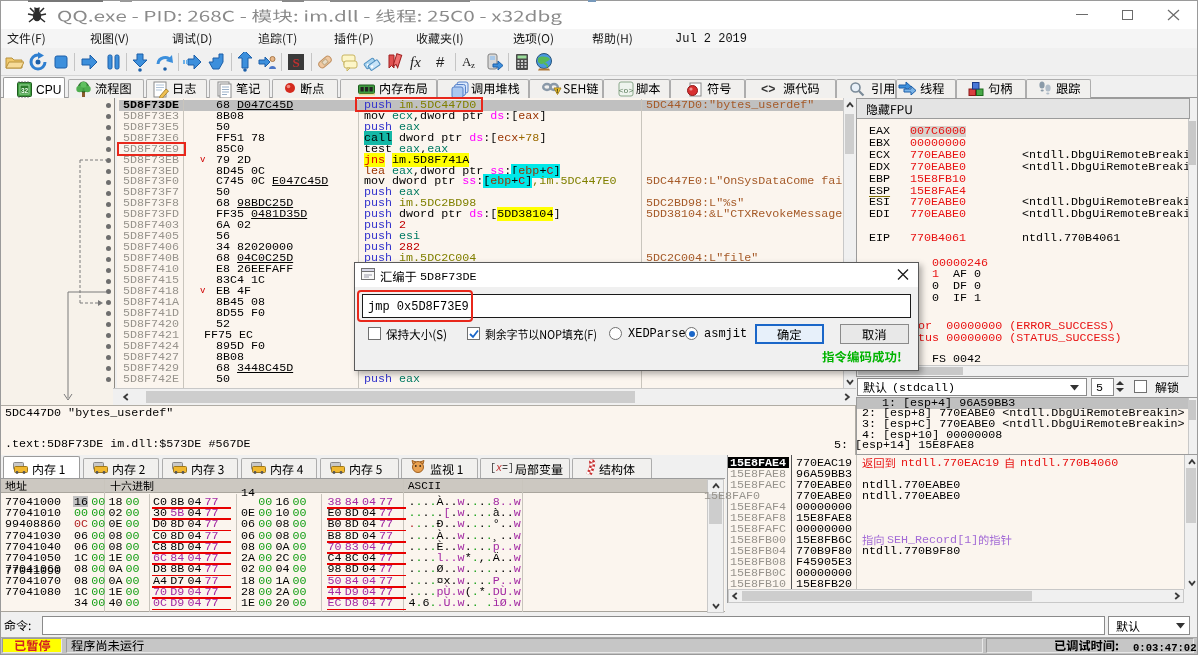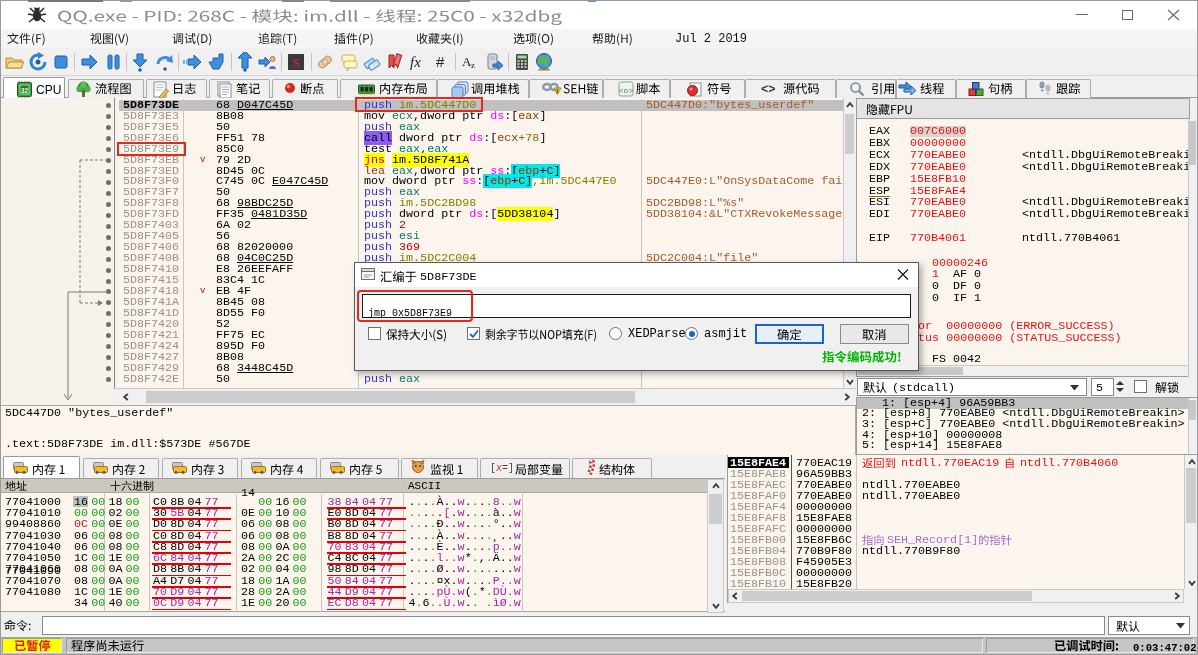--- a/index.html
+++ b/index.html
@@ -367,21 +367,21 @@
 <div class="mono abs" style="left:364px;top:99.8px"><span style="color:#3333cc">push </span><span style="color:#808000">im.5DC447D0</span></div>
 <div class="mono abs" style="left:646px;top:99.8px;color:#a55a28">5DC447D0:"bytes_userdef"</div>
 <div class="mono abs" style="left:123px;top:110.8px;color:#97938c">5D8F73E3</div>
 <div class="mono abs" style="left:216px;top:110.8px;color:#000">8B08</div>
 <div class="mono abs" style="left:364px;top:110.8px"><span style="color:#000">mov </span><span style="color:#007a62">ecx</span><span style="color:#000">,dword ptr </span><span style="color:#ff00ff">ds</span><span style="color:#000">:[</span><span style="color:#993300">eax</span><span style="color:#000">]</span></div>
 <div class="mono abs" style="left:123px;top:121.7px;color:#97938c">5D8F73E5</div>
 <div class="mono abs" style="left:216px;top:121.7px;color:#000">50</div>
 <div class="mono abs" style="left:364px;top:121.7px"><span style="color:#3333cc">push </span><span style="color:#007a62">eax</span></div>
 <div class="mono abs" style="left:123px;top:132.6px;color:#97938c">5D8F73E6</div>
 <div class="mono abs" style="left:216px;top:132.6px;color:#000">FF51 78</div>
-<div class="mono abs" style="left:364px;top:132.6px"><span style="color:#000;background:#8b5cf6">call</span><span style="color:#000"> dword ptr </span><span style="color:#ff00ff">ds</span><span style="color:#000">:[</span><span style="color:#993300">ecx</span><span style="color:#9b6a00">+78</span><span style="color:#000">]</span></div>
+<div class="mono abs" style="left:364px;top:132.6px"><span style="color:#000;background:#14b8a6">call</span><span style="color:#000"> dword ptr </span><span style="color:#ff00ff">ds</span><span style="color:#000">:[</span><span style="color:#993300">ecx</span><span style="color:#9b6a00">+78</span><span style="color:#000">]</span></div>
 <div class="mono abs" style="left:123px;top:143.6px;color:#97938c">5D8F73E9</div>
 <div class="mono abs" style="left:216px;top:143.6px;color:#000">85C0</div>
 <div class="mono abs" style="left:364px;top:143.6px"><span style="color:#000">test </span><span style="color:#007a62">eax</span><span style="color:#000">,</span><span style="color:#007a62">eax</span></div>
 <div class="mono abs" style="left:123px;top:154.5px;color:#97938c">5D8F73EB</div>
 <div class="mono abs" style="left:216px;top:154.5px;color:#000">79 2D</div>
 <div class="mono abs" style="left:200px;top:154.5px;color:#d00000;font-size:9px">v</div>
 <div class="mono abs" style="left:364px;top:154.5px"><span style="color:#e00000;background:#ffff00">jns</span><span style="color:#000"> </span><span style="color:#000;background:#ffff00">im.5D8F741A</span></div>
 <div class="mono abs" style="left:123px;top:165.5px;color:#97938c">5D8F73ED</div>
 <div class="mono abs" style="left:216px;top:165.5px;color:#000">8D45 0C</div>
 <div class="mono abs" style="left:364px;top:165.5px"><span style="color:#993300">lea </span><span style="color:#007a62">eax</span><span style="color:#000">,dword ptr </span><span style="color:#ff00ff">ss</span><span style="color:#000">:</span><span style="color:#000;background:#00e8e8">[</span><span style="color:#993300;background:#00e8e8">ebp</span><span style="color:#000;background:#00e8e8">+</span><span style="color:#c00000;background:#00e8e8">C</span><span style="color:#000;background:#00e8e8">]</span></div>
@@ -400,41 +400,41 @@
 <div class="mono abs" style="left:216px;top:209.3px;color:#000">FF35 <u>0481D35D</u></div>
 <div class="mono abs" style="left:364px;top:209.3px"><span style="color:#3333cc">push </span><span style="color:#000">dword ptr </span><span style="color:#ff00ff">ds</span><span style="color:#000">:[</span><span style="color:#000;background:#ffff00">5DD38104</span><span style="color:#000">]</span></div>
 <div class="mono abs" style="left:646px;top:209.3px;color:#a55a28">5DD38104:&amp;L"CTXRevokeMessage</div>
 <div class="mono abs" style="left:123px;top:220.2px;color:#97938c">5D8F7403</div>
 <div class="mono abs" style="left:216px;top:220.2px;color:#000">6A 02</div>
 <div class="mono abs" style="left:364px;top:220.2px"><span style="color:#3333cc">push </span><span style="color:#c00000">2</span></div>
 <div class="mono abs" style="left:123px;top:231.2px;color:#97938c">5D8F7405</div>
 <div class="mono abs" style="left:216px;top:231.2px;color:#000">56</div>
 <div class="mono abs" style="left:364px;top:231.2px"><span style="color:#3333cc">push </span><span style="color:#007a62">esi</span></div>
 <div class="mono abs" style="left:123px;top:242.1px;color:#97938c">5D8F7406</div>
-<div class="mono abs" style="left:216px;top:242.1px;color:#000">68 82020000</div>
-<div class="mono abs" style="left:364px;top:242.1px"><span style="color:#3333cc">push </span><span style="color:#c00000">369</span></div>
+<div class="mono abs" style="left:216px;top:242.1px;color:#000">34 82020000</div>
+<div class="mono abs" style="left:364px;top:242.1px"><span style="color:#3333cc">push </span><span style="color:#c00000">282</span></div>
 <div class="mono abs" style="left:123px;top:253.1px;color:#97938c">5D8F740B</div>
 <div class="mono abs" style="left:216px;top:253.1px;color:#000">68 <u>04C0C25D</u></div>
 <div class="mono abs" style="left:364px;top:253.1px"><span style="color:#3333cc">push </span><span style="color:#808000">im.5DC2C004</span></div>
 <div class="mono abs" style="left:646px;top:253.1px;color:#a55a28">5DC2C004:L"file"</div>
 <div class="mono abs" style="left:123px;top:264.1px;color:#97938c">5D8F7410</div>
 <div class="mono abs" style="left:216px;top:264.1px;color:#000">E8 26EEFAFF</div>
 <div class="mono abs" style="left:123px;top:275.0px;color:#97938c">5D8F7415</div>
 <div class="mono abs" style="left:216px;top:275.0px;color:#000">83C4 1C</div>
 <div class="mono abs" style="left:123px;top:285.9px;color:#97938c">5D8F7418</div>
 <div class="mono abs" style="left:216px;top:285.9px;color:#000">EB 4F</div>
 <div class="mono abs" style="left:200px;top:285.9px;color:#d00000;font-size:9px">v</div>
 <div class="mono abs" style="left:123px;top:296.9px;color:#97938c">5D8F741A</div>
 <div class="mono abs" style="left:216px;top:296.9px;color:#000">8B45 08</div>
 <div class="mono abs" style="left:123px;top:307.8px;color:#97938c">5D8F741D</div>
 <div class="mono abs" style="left:216px;top:307.8px;color:#000">8D55 F0</div>
 <div class="mono abs" style="left:123px;top:318.8px;color:#97938c">5D8F7420</div>
 <div class="mono abs" style="left:216px;top:318.8px;color:#000">52</div>
 <div class="mono abs" style="left:123px;top:329.7px;color:#97938c">5D8F7421</div>
-<div class="mono abs" style="left:216px;top:329.7px;color:#000">FF75 EC</div>
+<div class="mono abs" style="left:204px;top:329.7px;color:#000">FF75 EC</div>
 <div class="mono abs" style="left:123px;top:340.7px;color:#97938c">5D8F7424</div>
 <div class="mono abs" style="left:216px;top:340.7px;color:#000">895D F0</div>
 <div class="mono abs" style="left:123px;top:351.6px;color:#97938c">5D8F7427</div>
 <div class="mono abs" style="left:216px;top:351.6px;color:#000">8B08</div>
 <div class="mono abs" style="left:123px;top:362.6px;color:#97938c">5D8F7429</div>
 <div class="mono abs" style="left:216px;top:362.6px;color:#000">68 <u>3448C45D</u></div>
 <div class="mono abs" style="left:123px;top:373.6px;color:#97938c">5D8F742E</div>
 <div class="mono abs" style="left:216px;top:373.6px;color:#000">50</div>
 <div class="mono abs" style="left:364px;top:373.6px"><span style="color:#3333cc">push </span><span style="color:#007a62">eax</span></div>
 <div class="abs" style="left:117px;top:142px;width:69px;height:14px;border:2.4px solid #e8271b;z-index:40"></div>
@@ -519,21 +519,21 @@
 <div class="abs" style="left:1134px;top:380px;width:13px;height:13px;background:#fff;border:1px solid #707070"></div>
 <svg style="position:absolute;left:1155px;top:380.0px;overflow:visible" width="26" height="16">
     <path transform="translate(0,12.0) scale(1.0000,1)" d="M3.1 -6.3V-4.9H2.1V-6.3ZM3.8 -6.3H4.9V-4.9H3.8ZM1.9 -7.0C2.1 -7.4 2.4 -7.8 2.5 -8.3H4.1C3.9 -7.9 3.8 -7.4 3.6 -7.0ZM2.3 -10.1C1.9 -8.6 1.2 -7.2 0.4 -6.3C0.6 -6.1 0.9 -5.9 1.1 -5.7L1.3 -6.1V-3.8C1.3 -2.5 1.2 -0.7 0.4 0.6C0.6 0.7 0.9 0.9 1.1 1.0C1.6 0.2 1.8 -0.9 2.0 -1.9H3.1V0.3H3.8V-1.9H4.9V-0.1C4.9 0.0 4.8 0.1 4.7 0.1C4.6 0.1 4.3 0.1 3.9 0.1C4.0 0.3 4.1 0.6 4.1 0.9C4.7 0.9 5.1 0.8 5.3 0.7C5.6 0.6 5.6 0.3 5.6 -0.1V-7.0H4.4C4.7 -7.5 4.9 -8.2 5.1 -8.7L4.6 -9.0L4.5 -9.0H2.8C2.9 -9.3 3.0 -9.6 3.1 -9.9ZM3.1 -4.2V-2.6H2.0C2.1 -3.0 2.1 -3.5 2.1 -3.8V-4.2ZM3.8 -4.2H4.9V-2.6H3.8ZM7.0 -5.5C6.8 -4.5 6.4 -3.5 5.9 -2.8C6.1 -2.7 6.5 -2.6 6.6 -2.4C6.8 -2.8 7.1 -3.2 7.2 -3.6H8.6V-2.2H6.1V-1.4H8.6V0.9H9.4V-1.4H11.5V-2.2H9.4V-3.6H11.2V-4.4H9.4V-5.5H8.6V-4.4H7.5C7.6 -4.7 7.7 -5.1 7.8 -5.4ZM6.1 -9.5V-8.7H7.8C7.6 -7.6 7.1 -6.6 5.9 -6.1C6.0 -5.9 6.3 -5.6 6.4 -5.4C7.8 -6.1 8.4 -7.3 8.6 -8.7H10.3C10.3 -7.3 10.2 -6.7 10.0 -6.6C10.0 -6.5 9.9 -6.5 9.7 -6.5C9.5 -6.5 9.1 -6.5 8.6 -6.5C8.7 -6.3 8.8 -6.0 8.8 -5.8C9.3 -5.7 9.8 -5.7 10.1 -5.8C10.4 -5.8 10.6 -5.9 10.7 -6.1C11.0 -6.4 11.1 -7.1 11.2 -9.1C11.2 -9.3 11.2 -9.5 11.2 -9.5Z M19.7 -5.4V-3.3C19.7 -2.1 19.4 -0.6 16.4 0.3C16.6 0.5 16.9 0.8 17.0 1.0C20.1 -0.1 20.5 -1.8 20.5 -3.3V-5.4ZM20.1 -0.7C21.1 -0.2 22.4 0.5 23.0 0.9L23.6 0.3C22.9 -0.2 21.6 -0.8 20.6 -1.3ZM17.3 -9.3C17.8 -8.7 18.2 -7.8 18.4 -7.2L19.2 -7.6C18.9 -8.2 18.5 -9.0 18.0 -9.7ZM22.3 -9.6C22.0 -9.0 21.5 -8.0 21.1 -7.5L21.8 -7.2C22.2 -7.8 22.7 -8.6 23.1 -9.3ZM14.1 -10.0C13.8 -8.9 13.1 -7.8 12.4 -7.1C12.5 -6.9 12.8 -6.5 12.9 -6.3C13.3 -6.8 13.7 -7.3 14.0 -7.9H17.0V-8.7H14.5C14.7 -9.1 14.8 -9.4 14.9 -9.8ZM12.8 -4.1V-3.3H14.4V-1.0C14.4 -0.4 13.9 0.1 13.7 0.3C13.8 0.4 14.1 0.7 14.2 0.9C14.4 0.7 14.8 0.5 16.9 -0.7C16.9 -0.9 16.8 -1.2 16.7 -1.5L15.3 -0.7V-3.3H16.9V-4.1H15.3V-5.7H16.7V-6.6H13.3V-5.7H14.4V-4.1ZM19.7 -10.2V-6.9H17.5V-1.2H18.4V-6.0H21.9V-1.3H22.8V-6.9H20.6V-10.2Z" fill="#000"></path>
   </svg>
 <div class="abs" style="left:856px;top:397px;width:342px;height:58px;background:#fbf5ee;border:1px solid #9b9b9b"></div>
 <div class="abs" style="left:857px;top:398px;width:340px;height:10.8px;background:#c0c0c0"></div>
 <div class="mono abs" style="left:882px;top:397.6px;color:#000">1: [esp+4] 96A59BB3</div>
 <div class="mono abs" style="left:862px;top:408.3px;color:#000">2: [esp+8] 770EABE0 &lt;ntdll.DbgUiRemoteBreakin&gt;</div>
 <div class="mono abs" style="left:862px;top:419.0px;color:#000">3: [esp+C] 770EABE0 &lt;ntdll.DbgUiRemoteBreakin&gt;</div>
 <div class="mono abs" style="left:862px;top:429.7px;color:#000">4: [esp+10] 00000008</div>
-<div class="mono abs" style="left:862px;top:440.4px;color:#000">5: [esp+14] 15E8FAE8</div>
+<div class="mono abs" style="left:834px;top:440.4px;color:#000">5: [esp+14] 15E8FAE8</div>
 <div class="abs" style="left:1px;top:455px;width:1197px;height:159px;background:#f0f0f0"></div>
 <div class="abs" style="left:3px;top:456px;width:77px;height:22px;background:#fff;border:1px solid #9b9b9b;border-bottom:none;border-radius:2px 2px 0 0"></div>
 <svg class="abs" style="left:13px;top:462px" width="15" height="12">
     <rect x="0.5" y="0.5" width="10" height="7" rx="1" fill="#c8c8c8" stroke="#888"></rect>
     <rect x="1.5" y="4.5" width="13" height="6" rx="1" fill="#f0b830" stroke="#a07818"></rect>
     <circle cx="4" cy="10.5" r="1.4" fill="#555"></circle>
     <circle cx="11" cy="10.5" r="1.4" fill="#555"></circle>
   </svg>
 <svg style="position:absolute;left:32px;top:461.5px;overflow:visible" width="35" height="16">
     <path transform="translate(0,12.0) scale(1.0000,1)" d="M1.2 -8.0V1.0H2.1V-7.1H5.5C5.5 -5.6 5.0 -3.6 2.4 -2.1C2.6 -2.0 2.9 -1.7 3.0 -1.5C4.7 -2.4 5.5 -3.6 6.0 -4.7C7.1 -3.7 8.3 -2.4 8.9 -1.6L9.6 -2.2C8.9 -3.1 7.4 -4.5 6.3 -5.6C6.4 -6.1 6.4 -6.6 6.5 -7.1H9.9V-0.2C9.9 -0.0 9.9 0.0 9.6 0.1C9.4 0.1 8.6 0.1 7.7 0.0C7.9 0.3 8.0 0.7 8.1 0.9C9.1 0.9 9.9 0.9 10.3 0.8C10.7 0.6 10.8 0.4 10.8 -0.2V-8.0H6.5V-10.1H5.6V-8.0Z M19.4 -4.2V-3.2H16.0V-2.4H19.4V-0.1C19.4 0.0 19.3 0.1 19.1 0.1C18.9 0.1 18.2 0.1 17.4 0.1C17.5 0.3 17.6 0.7 17.7 0.9C18.7 0.9 19.4 0.9 19.8 0.8C20.2 0.7 20.3 0.4 20.3 -0.1V-2.4H23.5V-3.2H20.3V-3.9C21.1 -4.4 22.1 -5.2 22.7 -5.9L22.2 -6.3L22.0 -6.3H17.0V-5.5H21.1C20.6 -5.0 20.0 -4.5 19.4 -4.2ZM16.6 -10.1C16.5 -9.6 16.3 -9.0 16.1 -8.5H12.8V-7.6H15.7C15.0 -6.0 13.8 -4.4 12.4 -3.4C12.5 -3.2 12.7 -2.8 12.8 -2.6C13.3 -3.0 13.8 -3.4 14.3 -3.8V0.9H15.2V-4.9C15.8 -5.8 16.3 -6.7 16.7 -7.6H23.3V-8.5H17.1C17.3 -9.0 17.4 -9.4 17.5 -9.9Z M27.7 0.0H32.6V-0.9H30.8V-8.8H30.0C29.5 -8.5 28.9 -8.3 28.1 -8.2V-7.5H29.7V-0.9H27.7Z" fill="#000"></path>
@@ -835,21 +835,21 @@
 <div class="mono abs" style="left:901px;top:457.7px;color:#e81313">ntdll.770EAC19</div>
 <svg style="position:absolute;left:1004px;top:455.6px;overflow:visible" width="13" height="15">
     <path transform="translate(0,11.3) scale(1.0000,1)" d="M2.7 -4.6H8.7V-3.0H2.7ZM2.7 -5.4V-7.1H8.7V-5.4ZM2.7 -2.2H8.7V-0.5H2.7ZM5.1 -9.5C5.1 -9.1 4.9 -8.4 4.7 -7.9H1.8V0.9H2.7V0.3H8.7V0.9H9.6V-7.9H5.6C5.8 -8.4 5.9 -8.9 6.1 -9.4Z" fill="#e81313"></path>
   </svg>
 <div class="mono abs" style="left:1020px;top:457.7px;color:#e81313">ntdll.770B4060</div>
 <div class="mono abs" style="left:730px;top:468.8px;color:#97938c">15E8FAE8</div>
 <div class="mono abs" style="left:796px;top:468.8px;color:#000">96A59BB3</div>
 <div class="mono abs" style="left:730px;top:479.8px;color:#97938c">15E8FAEC</div>
 <div class="mono abs" style="left:796px;top:479.8px;color:#000">770EABE0</div>
 <div class="mono abs" style="left:862px;top:479.8px;color:#000">ntdll.770EABE0</div>
-<div class="mono abs" style="left:730px;top:490.9px;color:#97938c">15E8FAF0</div>
+<div class="mono abs" style="left:704px;top:490.9px;color:#97938c">15E8FAF0</div>
 <div class="mono abs" style="left:796px;top:490.9px;color:#000">770EABE0</div>
 <div class="mono abs" style="left:862px;top:490.9px;color:#000">ntdll.770EABE0</div>
 <div class="mono abs" style="left:730px;top:501.9px;color:#97938c">15E8FAF4</div>
 <div class="mono abs" style="left:796px;top:501.9px;color:#000">00000000</div>
 <div class="mono abs" style="left:730px;top:513.0px;color:#97938c">15E8FAF8</div>
 <div class="mono abs" style="left:796px;top:513.0px;color:#000">15E8FAE8</div>
 <div class="mono abs" style="left:730px;top:524.0px;color:#97938c">15E8FAFC</div>
 <div class="mono abs" style="left:796px;top:524.0px;color:#000">00000000</div>
 <div class="mono abs" style="left:730px;top:535.0px;color:#97938c">15E8FB00</div>
 <div class="mono abs" style="left:796px;top:535.0px;color:#000">15E8FB6C</div>
@@ -921,21 +921,21 @@
     <path d="M3 7 H11 M3 9 H8" stroke="#9a9aa8" stroke-width="1"></path>
   </svg>
 <svg style="position:absolute;left:380px;top:268.7px;overflow:visible;z-index:52" width="38" height="17">
     <path transform="translate(0,12.3) scale(1.0000,1)" d="M1.1 -9.4C1.9 -9.0 2.8 -8.3 3.2 -7.9L3.8 -8.6C3.3 -9.0 2.4 -9.6 1.7 -10.1ZM0.5 -6.0C1.3 -5.6 2.2 -5.0 2.7 -4.6L3.2 -5.4C2.8 -5.8 1.8 -6.3 1.1 -6.7ZM0.8 0.1 1.6 0.7C2.3 -0.4 3.0 -1.8 3.7 -3.1L3.0 -3.7C2.3 -2.3 1.4 -0.8 0.8 0.1ZM11.5 -9.6H4.2V0.4H11.7V-0.6H5.2V-8.7H11.5Z M12.8 -0.7 13.0 0.2C14.0 -0.2 15.3 -0.8 16.6 -1.3L16.4 -2.0C15.0 -1.5 13.7 -1.0 12.8 -0.7ZM13.1 -5.2C13.2 -5.3 13.5 -5.4 14.8 -5.5C14.4 -4.7 13.9 -4.1 13.7 -3.9C13.4 -3.4 13.1 -3.1 12.9 -3.1C13.0 -2.8 13.1 -2.4 13.1 -2.2C13.4 -2.4 13.8 -2.5 16.5 -3.1C16.4 -3.3 16.4 -3.7 16.4 -3.9L14.4 -3.5C15.2 -4.6 16.1 -6.0 16.8 -7.3L16.0 -7.8C15.8 -7.3 15.6 -6.8 15.3 -6.4L13.9 -6.2C14.6 -7.3 15.3 -8.7 15.8 -10.0L14.9 -10.3C14.5 -8.8 13.7 -7.2 13.4 -6.8C13.2 -6.4 13.0 -6.1 12.8 -6.0C12.9 -5.8 13.0 -5.4 13.1 -5.2ZM20.0 -4.3V-2.5H19.0V-4.3ZM20.6 -4.3H21.5V-2.5H20.6ZM18.2 -5.1V0.9H19.0V-1.8H20.0V0.6H20.6V-1.8H21.5V0.6H22.1V-1.8H23.0V0.1C23.0 0.2 23.0 0.2 22.9 0.2C22.8 0.2 22.6 0.2 22.3 0.2C22.4 0.4 22.5 0.7 22.5 0.9C23.0 0.9 23.2 0.9 23.5 0.8C23.7 0.6 23.7 0.4 23.7 0.1V-5.1L23.0 -5.1ZM22.1 -4.3H23.0V-2.5H22.1ZM19.7 -10.2C19.9 -9.8 20.1 -9.4 20.3 -9.0H17.4V-6.3C17.4 -4.4 17.3 -1.7 16.2 0.3C16.3 0.3 16.7 0.6 16.9 0.8C18.0 -1.2 18.2 -4.1 18.2 -6.1H23.6V-9.0H21.3C21.1 -9.4 20.9 -10.0 20.6 -10.4ZM18.2 -8.2H22.8V-6.9H18.2Z M26.1 -9.5V-8.5H30.4V-5.4H25.3V-4.5H30.4V-0.4C30.4 -0.1 30.3 -0.0 30.0 -0.0C29.7 -0.0 28.8 -0.0 27.8 -0.0C27.9 0.2 28.1 0.7 28.2 0.9C29.4 0.9 30.2 0.9 30.7 0.8C31.2 0.6 31.4 0.3 31.4 -0.4V-4.5H36.2V-5.4H31.4V-8.5H35.4V-9.5Z" fill="#000"></path>
   </svg>
 <div class="m2 abs" style="left:420px;top:270px;font-size:11.8px;color:#000;z-index:52">5D8F73DE</div>
 <svg class="abs" style="left:897px;top:269px;z-index:52" width="12" height="11">
     <path d="M1 0.5 L11 10.5 M11 0.5 L1 10.5" stroke="#1a1a1a" stroke-width="1.3"></path>
   </svg>
 <div class="abs" style="left:362px;top:294px;width:549px;height:24px;background:#fff;border:1px solid #1a1a1a;z-index:51"></div>
-<div class="m2 abs" style="left:368px;top:308px;font-size:10px;color:#000;z-index:52">jmp 0x5D8F73E9</div>
+<div class="m2 abs" style="left:368px;top:300px;font-size:12px;color:#000;z-index:52">jmp 0x5D8F73E9</div>
 <div class="abs" style="left:368px;top:327px;width:13px;height:13px;background:#fff;border:1px solid #707070;z-index:52"></div>
 <svg style="position:absolute;left:386px;top:326.5px;overflow:visible;z-index:52" width="63" height="16">
     <path transform="translate(0,12.0) scale(0.9642,1)" d="M5.4 -8.7H9.9V-6.5H5.4ZM4.6 -9.5V-5.7H7.2V-4.2H3.7V-3.4H6.6C5.8 -2.1 4.6 -0.9 3.3 -0.3C3.5 -0.1 3.8 0.2 3.9 0.4C5.1 -0.3 6.3 -1.5 7.2 -2.8V1.0H8.1V-2.8C8.9 -1.5 10.0 -0.2 11.1 0.5C11.3 0.2 11.6 -0.1 11.8 -0.3C10.6 -0.9 9.4 -2.1 8.6 -3.4H11.4V-4.2H8.1V-5.7H10.8V-9.5ZM3.3 -10.0C2.6 -8.2 1.5 -6.4 0.3 -5.3C0.4 -5.1 0.7 -4.6 0.8 -4.4C1.2 -4.8 1.7 -5.4 2.1 -6.0V0.9H2.9V-7.3C3.4 -8.1 3.8 -8.9 4.2 -9.8Z M17.4 -2.4C17.9 -1.8 18.5 -0.9 18.7 -0.3L19.4 -0.8C19.2 -1.4 18.6 -2.2 18.1 -2.8ZM19.5 -10.0V-8.5H17.0V-7.7H19.5V-6.2H16.3V-5.4H21.1V-4.0H16.5V-3.2H21.1V-0.1C21.1 0.0 21.0 0.1 20.9 0.1C20.7 0.1 20.1 0.1 19.4 0.1C19.5 0.3 19.6 0.7 19.7 0.9C20.5 0.9 21.1 0.9 21.5 0.8C21.9 0.7 22.0 0.4 22.0 -0.1V-3.2H23.4V-4.0H22.0V-5.4H23.5V-6.2H20.4V-7.7H22.9V-8.5H20.4V-10.0ZM14.1 -10.1V-7.7H12.5V-6.8H14.1V-4.2C13.4 -4.0 12.8 -3.8 12.3 -3.7L12.6 -2.8L14.1 -3.3V-0.1C14.1 0.0 14.0 0.1 13.8 0.1C13.7 0.1 13.2 0.1 12.7 0.1C12.8 0.3 12.9 0.7 13.0 0.9C13.7 0.9 14.2 0.9 14.5 0.8C14.8 0.6 14.9 0.4 14.9 -0.1V-3.6L16.2 -4.0L16.1 -4.8L14.9 -4.5V-6.8H16.2V-7.7H14.9V-10.1Z M29.5 -10.1C29.5 -9.1 29.5 -7.9 29.4 -6.6H24.7V-5.7H29.2C28.7 -3.4 27.5 -1.1 24.5 0.2C24.8 0.4 25.1 0.7 25.2 0.9C28.1 -0.4 29.4 -2.7 30.0 -5.0C30.9 -2.3 32.5 -0.2 34.8 0.9C35.0 0.7 35.3 0.3 35.5 0.1C33.2 -0.9 31.6 -3.1 30.8 -5.7H35.3V-6.6H30.3C30.5 -7.9 30.5 -9.1 30.5 -10.1Z M41.6 -9.9V-0.3C41.6 -0.0 41.5 0.0 41.2 0.0C41.0 0.0 40.1 0.1 39.2 0.0C39.4 0.3 39.6 0.7 39.6 1.0C40.7 1.0 41.5 0.9 41.9 0.8C42.4 0.6 42.5 0.4 42.5 -0.3V-9.9ZM44.5 -6.9C45.5 -5.1 46.5 -2.9 46.7 -1.5L47.7 -1.8C47.4 -3.3 46.4 -5.5 45.3 -7.2ZM38.4 -7.1C38.1 -5.5 37.5 -3.4 36.4 -2.1C36.6 -2.0 37.0 -1.8 37.2 -1.7C38.3 -3.0 39.0 -5.2 39.4 -6.9Z M50.9 2.4 51.5 2.1C50.5 0.3 50.0 -1.7 50.0 -3.7C50.0 -5.8 50.5 -7.8 51.5 -9.5L50.9 -9.8C49.8 -8.0 49.1 -6.1 49.1 -3.7C49.1 -1.4 49.8 0.6 50.9 2.4Z M55.7 0.2C57.5 0.2 58.7 -0.9 58.7 -2.3C58.7 -3.6 57.9 -4.2 56.9 -4.7L55.6 -5.2C54.9 -5.5 54.2 -5.8 54.2 -6.7C54.2 -7.5 54.8 -8.0 55.8 -8.0C56.6 -8.0 57.3 -7.7 57.8 -7.2L58.4 -7.9C57.8 -8.5 56.9 -9.0 55.8 -9.0C54.2 -9.0 53.0 -8.0 53.0 -6.6C53.0 -5.3 54.0 -4.7 54.8 -4.4L56.1 -3.8C56.9 -3.4 57.6 -3.2 57.6 -2.2C57.6 -1.4 56.9 -0.8 55.7 -0.8C54.8 -0.8 53.9 -1.2 53.3 -1.9L52.6 -1.1C53.4 -0.3 54.5 0.2 55.7 0.2Z M60.4 2.4C61.5 0.6 62.2 -1.4 62.2 -3.7C62.2 -6.1 61.5 -8.0 60.4 -9.8L59.7 -9.5C60.7 -7.8 61.3 -5.8 61.3 -3.7C61.3 -1.7 60.7 0.3 59.7 2.1Z" fill="#000"></path>
   </svg>
 <div class="abs" style="left:467px;top:327px;width:13px;height:13px;background:#fff;border:1px solid #707070;z-index:52"></div>
 <svg class="abs" style="left:469px;top:329px;z-index:53" width="10" height="10">
     <path d="M1 5 L4 8 L9 1.5" stroke="#1a66c8" stroke-width="1.8" fill="none"></path>
   </svg>
 <svg style="position:absolute;left:485px;top:326.5px;overflow:visible;z-index:52" width="114" height="16">
     <path transform="translate(0,12.0) scale(0.9039,1)" d="M8.3 -8.6V-2.0H9.1V-8.6ZM10.2 -10.0V-0.2C10.2 0.0 10.1 0.1 9.9 0.1C9.7 0.1 9.1 0.1 8.4 0.1C8.5 0.3 8.6 0.7 8.7 0.9C9.6 0.9 10.2 0.9 10.5 0.8C10.9 0.6 11.0 0.4 11.0 -0.2V-10.0ZM0.7 -3.8 0.9 -3.2 2.3 -3.6V-2.8H3.0V-6.6H2.3V-5.8H0.9V-5.1H2.3V-4.2C1.7 -4.0 1.1 -3.9 0.7 -3.8ZM6.5 -10.0C5.3 -9.6 2.9 -9.4 1.0 -9.3C1.1 -9.1 1.2 -8.7 1.2 -8.6C2.0 -8.6 2.9 -8.7 3.8 -8.7V-7.7H0.7V-7.0H3.8V-3.3C3.0 -2.1 1.6 -0.8 0.5 -0.1C0.7 0.0 1.0 0.3 1.1 0.6C2.0 -0.0 3.0 -1.0 3.8 -2.1V0.9H4.6V-2.2C5.4 -1.6 6.6 -0.7 7.0 -0.3L7.5 -1.0C7.1 -1.3 5.4 -2.5 4.6 -3.0V-7.0H7.7V-7.7H4.6V-8.8C5.6 -9.0 6.5 -9.1 7.2 -9.4ZM5.3 -6.6V-3.8C5.3 -3.1 5.4 -2.9 6.1 -2.9C6.2 -2.9 6.8 -2.9 7.0 -2.9C7.5 -2.9 7.7 -3.1 7.7 -4.1C7.5 -4.1 7.3 -4.2 7.1 -4.3C7.1 -3.6 7.1 -3.5 6.9 -3.5C6.7 -3.5 6.3 -3.5 6.2 -3.5C6.0 -3.5 6.0 -3.5 6.0 -3.8V-4.7C6.5 -4.9 7.1 -5.2 7.5 -5.5L7.0 -6.0C6.8 -5.8 6.4 -5.6 6.0 -5.4V-6.6Z M19.8 -2.0C20.7 -1.3 21.8 -0.2 22.3 0.5L23.1 -0.0C22.6 -0.7 21.4 -1.8 20.5 -2.5ZM15.3 -2.5C14.6 -1.6 13.6 -0.7 12.7 -0.1C12.9 0.0 13.2 0.4 13.4 0.5C14.3 -0.1 15.4 -1.2 16.1 -2.1ZM18.0 -10.2C16.7 -8.5 14.4 -6.9 12.3 -6.0C12.5 -5.8 12.8 -5.5 12.9 -5.2C13.6 -5.6 14.2 -5.9 14.9 -6.3V-5.6H17.6V-4.1H13.1V-3.2H17.6V-0.1C17.6 0.0 17.5 0.1 17.3 0.1C17.1 0.1 16.4 0.1 15.7 0.1C15.9 0.3 16.0 0.7 16.1 1.0C17.0 1.0 17.6 0.9 18.0 0.8C18.4 0.7 18.5 0.4 18.5 -0.1V-3.2H23.0V-4.1H18.5V-5.6H21.1V-6.4H15.0C16.1 -7.1 17.1 -8.0 18.0 -8.9C19.5 -7.3 21.2 -6.3 23.1 -5.4C23.3 -5.7 23.5 -6.0 23.7 -6.2C21.7 -7.0 20.0 -8.0 18.5 -9.5L18.7 -9.8Z M29.5 -4.4V-3.6H24.8V-2.7H29.5V-0.2C29.5 0.0 29.5 0.1 29.2 0.1C29.0 0.1 28.2 0.1 27.4 0.0C27.6 0.3 27.8 0.7 27.8 0.9C28.8 0.9 29.5 0.9 29.9 0.8C30.3 0.6 30.5 0.4 30.5 -0.1V-2.7H35.2V-3.6H30.5V-4.0C31.5 -4.6 32.6 -5.4 33.3 -6.2L32.7 -6.7L32.5 -6.6H26.8V-5.8H31.6C31.0 -5.2 30.2 -4.7 29.5 -4.4ZM29.1 -9.9C29.3 -9.6 29.5 -9.2 29.7 -8.8H25.0V-6.3H25.8V-8.0H34.1V-6.3H35.0V-8.8H30.8C30.6 -9.2 30.3 -9.8 30.0 -10.2Z M37.2 -5.8V-5.0H40.3V0.9H41.3V-5.0H45.3V-1.8C45.3 -1.7 45.2 -1.6 45.0 -1.6C44.7 -1.6 43.9 -1.6 43.0 -1.6C43.2 -1.3 43.3 -1.0 43.3 -0.7C44.4 -0.7 45.2 -0.7 45.6 -0.8C46.1 -1.0 46.2 -1.3 46.2 -1.8V-5.8ZM43.6 -10.1V-8.7H40.4V-10.1H39.5V-8.7H36.7V-7.9H39.5V-6.5H40.4V-7.9H43.6V-6.5H44.5V-7.9H47.4V-8.7H44.5V-10.1Z M52.5 -8.5C53.2 -7.7 54.0 -6.5 54.3 -5.7L55.1 -6.2C54.7 -6.9 54.0 -8.1 53.3 -9.0ZM57.1 -9.6C56.9 -4.3 56.0 -1.3 52.2 0.3C52.4 0.4 52.7 0.8 52.8 1.0C54.5 0.3 55.6 -0.7 56.4 -2.0C57.3 -1.0 58.3 0.2 58.8 0.9L59.6 0.3C59.0 -0.5 57.8 -1.8 56.8 -2.8C57.6 -4.5 57.9 -6.7 58.1 -9.6ZM49.7 -0.2C50.0 -0.5 50.4 -0.8 53.9 -2.4C53.8 -2.6 53.7 -3.0 53.7 -3.3L50.9 -2.0V-9.2H49.9V-2.1C49.9 -1.5 49.5 -1.1 49.2 -1.0C49.3 -0.8 49.6 -0.5 49.7 -0.2Z M61.2 0.0H62.3V-4.6C62.3 -5.5 62.2 -6.5 62.1 -7.4H62.2L63.1 -5.6L66.3 0.0H67.5V-8.8H66.4V-4.2C66.4 -3.3 66.5 -2.3 66.6 -1.4H66.5L65.6 -3.3L62.3 -8.8H61.2Z M73.1 0.2C75.3 0.2 76.9 -1.6 76.9 -4.4C76.9 -7.2 75.3 -9.0 73.1 -9.0C70.9 -9.0 69.4 -7.2 69.4 -4.4C69.4 -1.6 70.9 0.2 73.1 0.2ZM73.1 -0.8C71.5 -0.8 70.5 -2.2 70.5 -4.4C70.5 -6.6 71.5 -8.0 73.1 -8.0C74.7 -8.0 75.7 -6.6 75.7 -4.4C75.7 -2.2 74.7 -0.8 73.1 -0.8Z M78.8 0.0H79.9V-3.5H81.3C83.3 -3.5 84.6 -4.4 84.6 -6.2C84.6 -8.1 83.3 -8.8 81.3 -8.8H78.8ZM79.9 -4.4V-7.9H81.2C82.7 -7.9 83.5 -7.5 83.5 -6.2C83.5 -5.0 82.8 -4.4 81.2 -4.4Z M93.6 -0.7C94.4 -0.2 95.4 0.5 95.9 1.0L96.5 0.3C96.0 -0.1 94.9 -0.8 94.1 -1.3ZM91.6 -1.3C91.0 -0.7 89.9 -0.1 89.0 0.3C89.2 0.5 89.4 0.8 89.6 1.0C90.5 0.5 91.6 -0.1 92.4 -0.8ZM92.5 -10.1C92.5 -9.7 92.4 -9.4 92.4 -9.0H89.7V-8.2H92.2L92.1 -7.4H90.3V-2.1H89.2V-1.3H96.7V-2.1H95.6V-7.4H92.9L93.1 -8.2H96.4V-9.0H93.2L93.5 -10.0ZM91.1 -2.1V-2.9H94.8V-2.1ZM91.1 -5.5H94.8V-4.8H91.1ZM91.1 -6.0V-6.8H94.8V-6.0ZM91.1 -4.2H94.8V-3.5H91.1ZM85.6 -1.6 85.9 -0.7C86.9 -1.1 88.1 -1.6 89.3 -2.1L89.1 -3.0L87.9 -2.5V-6.3H89.3V-7.2H87.9V-9.9H87.0V-7.2H85.7V-6.3H87.0V-2.1C86.5 -1.9 86.0 -1.8 85.6 -1.6Z M99.0 -3.7C99.3 -3.8 99.6 -3.8 101.3 -3.9C101.1 -1.8 100.5 -0.5 97.8 0.2C98.1 0.4 98.3 0.7 98.4 1.0C101.3 0.1 102.0 -1.5 102.3 -4.0L104.0 -4.1V-0.6C104.0 0.4 104.4 0.7 105.5 0.7C105.7 0.7 107.0 0.7 107.3 0.7C108.3 0.7 108.6 0.2 108.7 -1.7C108.4 -1.8 108.0 -1.9 107.8 -2.1C107.8 -0.5 107.7 -0.2 107.2 -0.2C106.9 -0.2 105.8 -0.2 105.6 -0.2C105.1 -0.2 105.0 -0.3 105.0 -0.6V-4.1L106.7 -4.2C107.0 -3.9 107.2 -3.6 107.4 -3.4L108.2 -3.9C107.5 -4.8 106.2 -6.0 105.1 -6.9L104.4 -6.4C104.9 -6.0 105.4 -5.5 105.9 -5.0L100.3 -4.7C101.0 -5.5 101.8 -6.3 102.5 -7.3H108.4V-8.2H98.0V-7.3H101.3C100.6 -6.3 99.8 -5.4 99.5 -5.2C99.2 -4.9 98.9 -4.6 98.7 -4.6C98.8 -4.3 98.9 -3.9 99.0 -3.7ZM102.3 -9.9C102.6 -9.3 103.1 -8.6 103.2 -8.2L104.2 -8.5C104.0 -8.9 103.5 -9.6 103.2 -10.1Z M112.0 2.4 112.7 2.1C111.7 0.3 111.2 -1.7 111.2 -3.7C111.2 -5.8 111.7 -7.8 112.7 -9.5L112.0 -9.8C110.9 -8.0 110.3 -6.1 110.3 -3.7C110.3 -1.4 110.9 0.6 112.0 2.4Z M114.4 0.0H115.5V-3.9H118.9V-4.9H115.5V-7.9H119.5V-8.8H114.4Z M121.0 2.4C122.1 0.6 122.8 -1.4 122.8 -3.7C122.8 -6.1 122.1 -8.0 121.0 -9.8L120.4 -9.5C121.4 -7.8 121.9 -5.8 121.9 -3.7C121.9 -1.7 121.4 0.3 120.4 2.1Z" fill="#000"></path>

